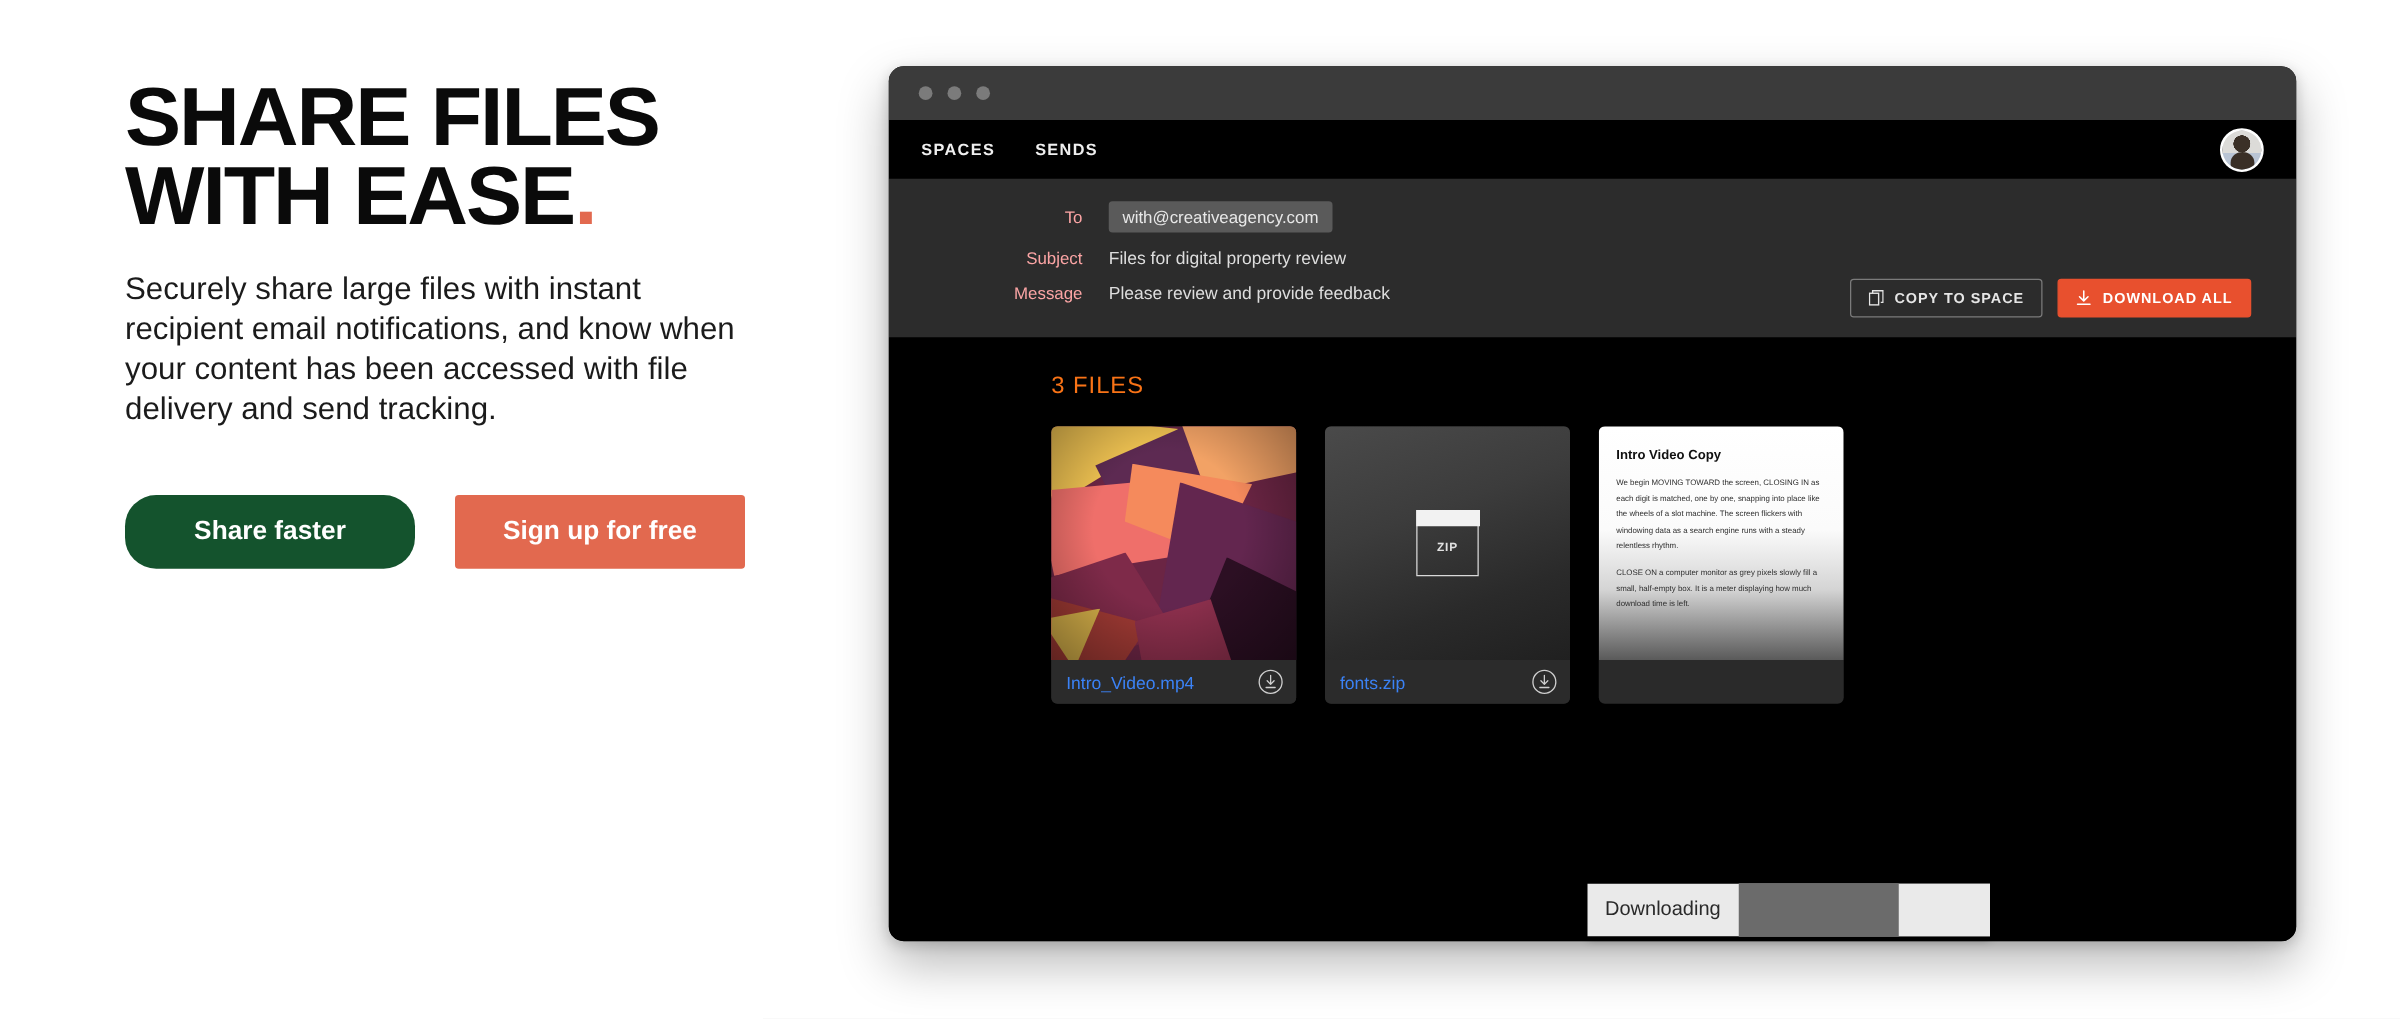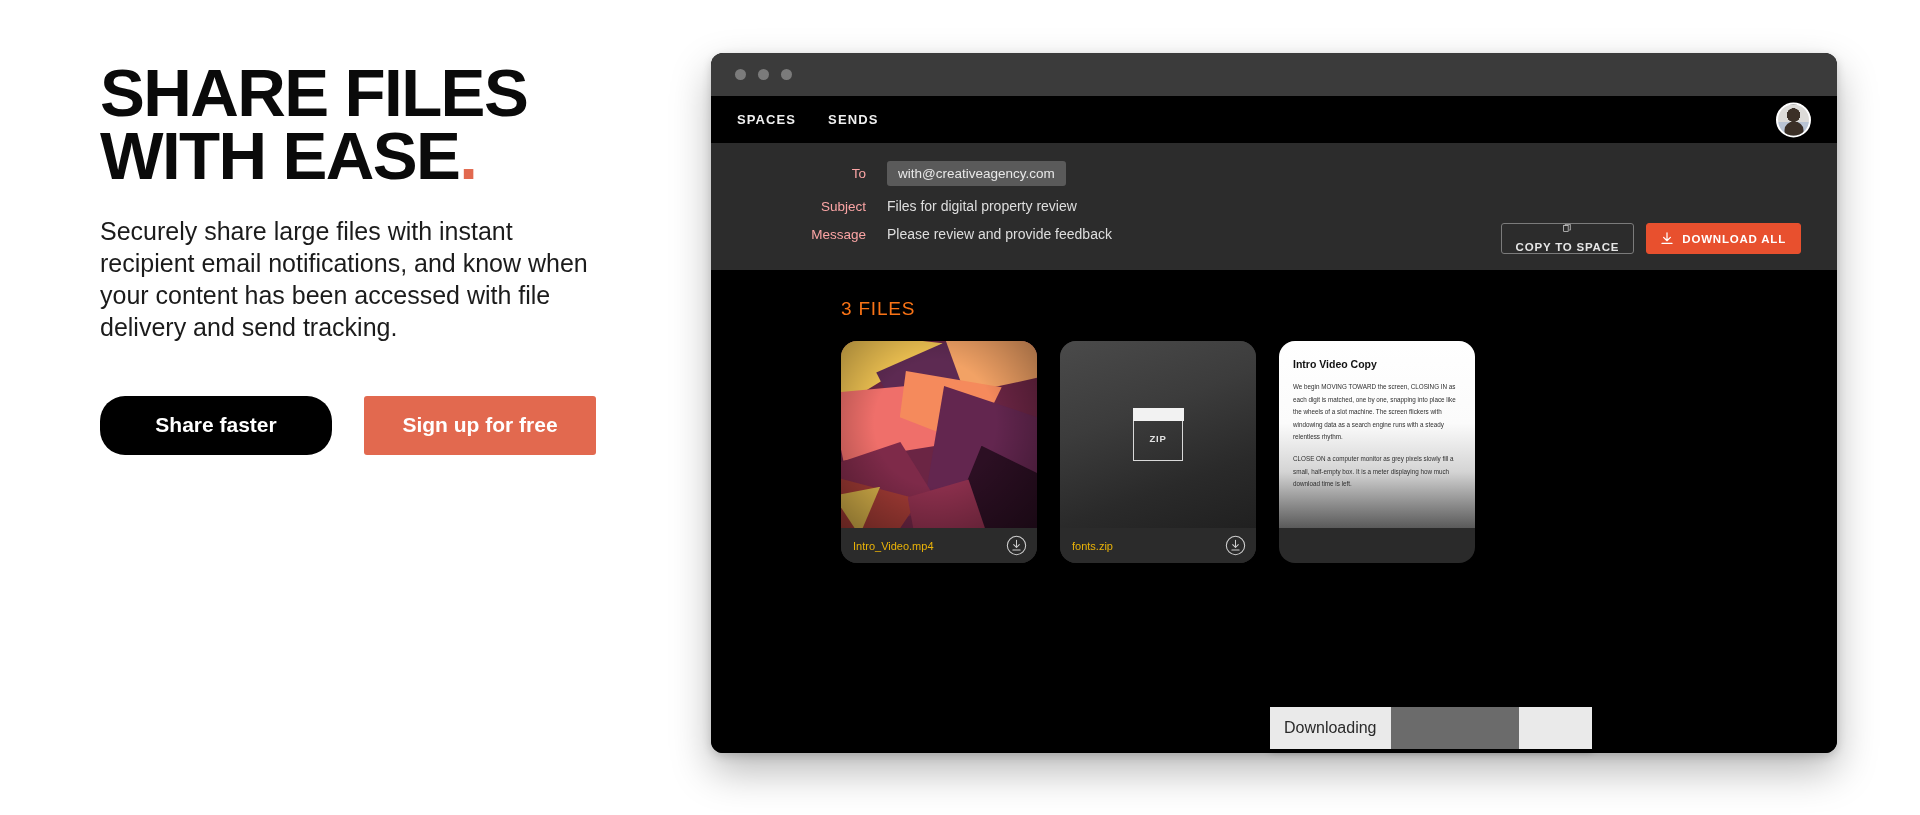--- a/index.html
+++ b/index.html
@@ -37,21 +37,21 @@
   .hero-actions { margin-top: 52px; display: flex; gap: 32px; }
   .btn {
     border: none; cursor: pointer;
     font-size: 21px; font-weight: 700;
     padding: 0 30px; height: 59px;
     border-radius: 3px;
     display: inline-flex; align-items: center; justify-content: center;
     font-family: "Liberation Sans", sans-serif;
     white-space: nowrap;
   }
-  .btn-dark { background: #000000; color: #fff; min-width: 232px; border-radius: 25px; }
+  .btn-dark { background: #14532d; color: #fff; min-width: 232px; border-radius: 25px; }
   .btn-coral { background: #E2694F; color: #fff; min-width: 232px; }
 
   
   .window {
     position: absolute; left: 711px; top: 53px;
     width: 1126px; height: 700px;
     border-radius: 12px;
     background: #000;
     box-shadow: 0 18px 40px rgba(0,0,0,0.28), 0 3px 10px rgba(0,0,0,0.16);
     overflow: hidden;
@@ -103,33 +103,33 @@
   }
   .meta-actions {
     position: absolute; right: 36px; bottom: 16px;
     display: flex; gap: 12px; align-items: center;
   }
   .mbtn {
     height: 31px; display: inline-flex; align-items: center; gap: 9px;
     padding: 0 14px; font-size: 11.5px; font-weight: 700; letter-spacing: 0.8px;
     border-radius: 3px; cursor: pointer; white-space: nowrap;
   }
-  .mbtn-ghost { background: transparent; border: 1px solid #7b7b7b; color: #e6e6e6; flex-direction: column; }
+  .mbtn-ghost { background: transparent; border: 1px solid #7b7b7b; color: #e6e6e6; }
   .mbtn-primary { background: #E8502E; border: 1px solid #E8502E; color: #fff; }
 
   
   .files-area { background: #000; flex: 1; position: relative; padding: 28px 0 0 0; }
   .files-count {
     color: #f97316; font-size: 19px; letter-spacing: 0.8px;
     margin-left: 130px; margin-bottom: 21px;
   }
   .cards { display: flex; gap: 23px; margin-left: 130px; }
 
   .card {
-    width: 196px; border-radius: 16px; overflow: hidden;
+    width: 196px; border-radius: 5px; overflow: hidden;
     background: #2a2a2a; cursor: pointer;
     box-shadow: 0 2px 6px rgba(0,0,0,0.5);
   }
   .card-preview { height: 187px; position: relative; overflow: hidden; }
 
   
   .art { width: 100%; height: 100%; position: relative; background: #6b2544; }
   .art i { position: absolute; display: block; }
   .a1 { left:-10%; top:-6%; width:62%; height:40%; background:#f0c352;
         clip-path: polygon(0 0, 100% 18%, 18% 100%); }
@@ -180,21 +180,21 @@
     color:#222; overflow:hidden;
   }
   .doc-h { font-size: 10.5px; font-weight: 700; color:#111; margin-bottom: 11px; }
   .doc-p { font-size: 6.3px; line-height: 2.0; color:#2e2e2e; margin-bottom: 9px; }
 
   .card-foot {
     height: 35px; background: #2b2b2b;
     display: flex; align-items: center; justify-content: space-between;
     padding: 0 10px 0 12px;
   }
-  .card-name { color: #eab308; font-size: 11px; white-space: nowrap;
+  .card-name { color: #3b82f6; font-size: 14px; white-space: nowrap;
                overflow: hidden; text-overflow: ellipsis; }
   .dl-icon { width: 21px; height: 21px; flex: none; cursor: pointer; }
 
   
   .toast {
     position: absolute; left: 50%; transform: translateX(-50%);
     bottom: -22px;
     width: 322px; height: 42px;
     background: #eaeaea;
     display: flex; align-items: center;

